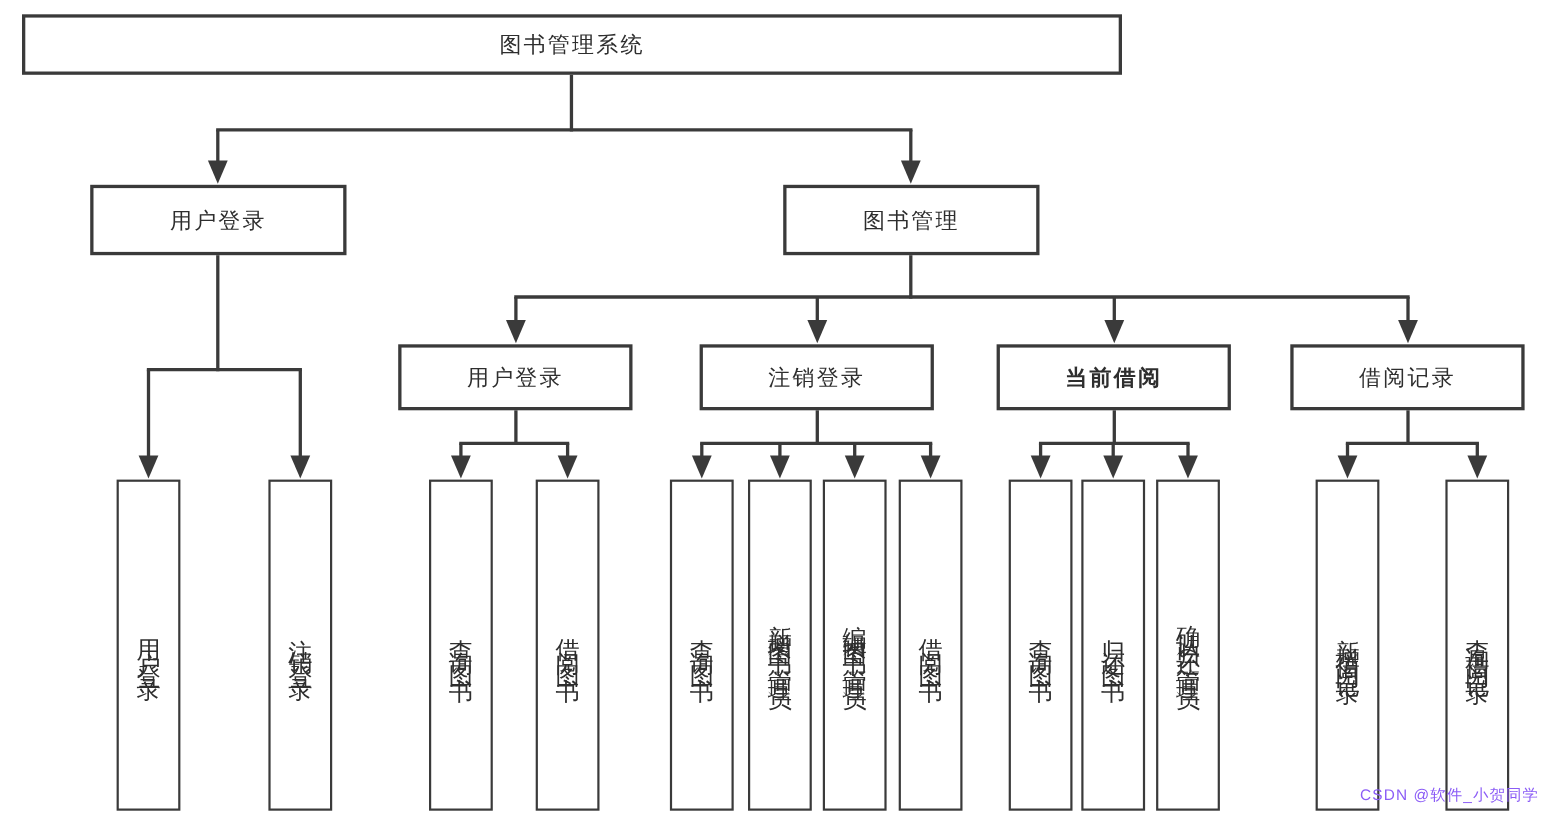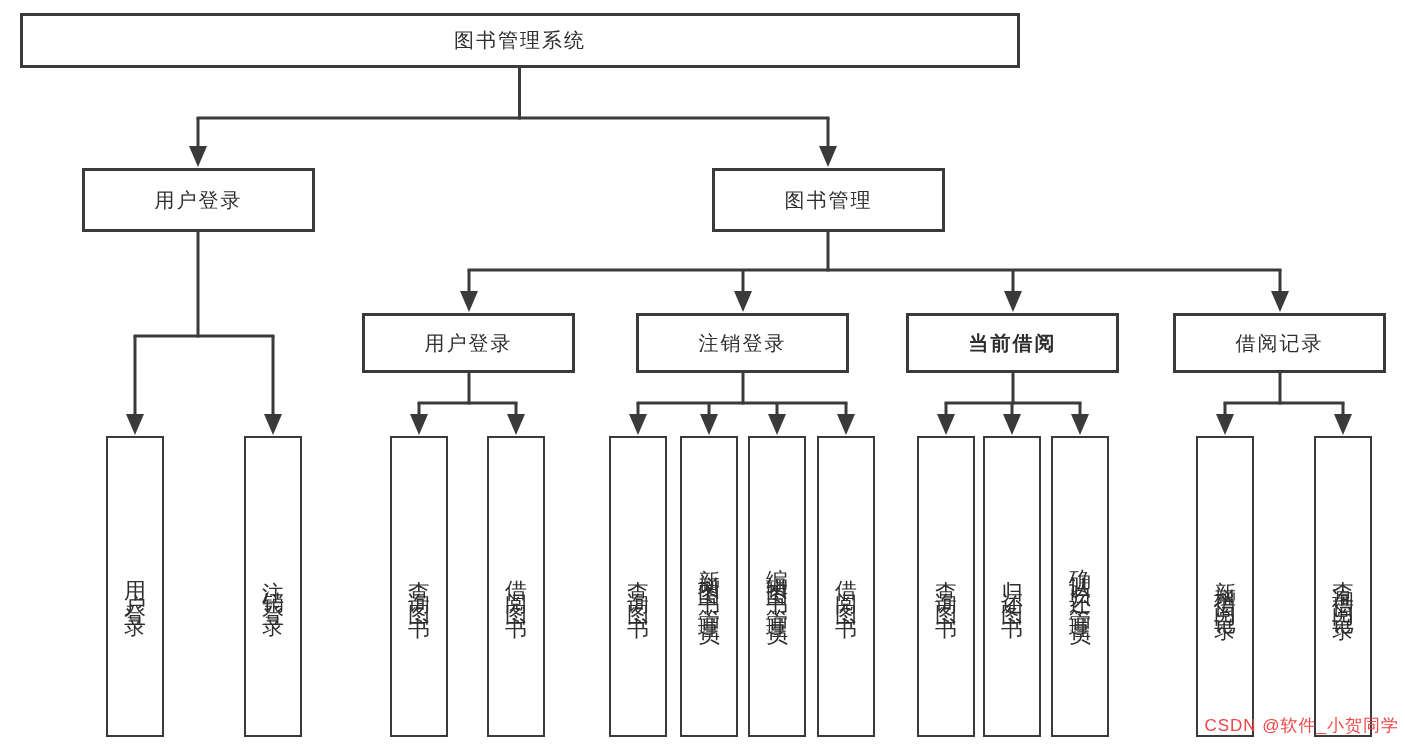--- a/index.html
+++ b/index.html
@@ -44,22 +44,22 @@
     letter-spacing:12px;
     white-space:normal;
   }
   .leaf.tight .lbl{
     letter-spacing:8px;
   }
   #watermark{
     position:absolute;
     top:714px;
     right:6px;
-    font-size:17px;
-    color:#ef4444;
+    font-size:14px;
+    color:#8b5cf6;
     letter-spacing:1px;
     white-space:nowrap;
     z-index:5;
   }
 </style>
 </head>
 <body>
 
 <div id="canvas">
 

